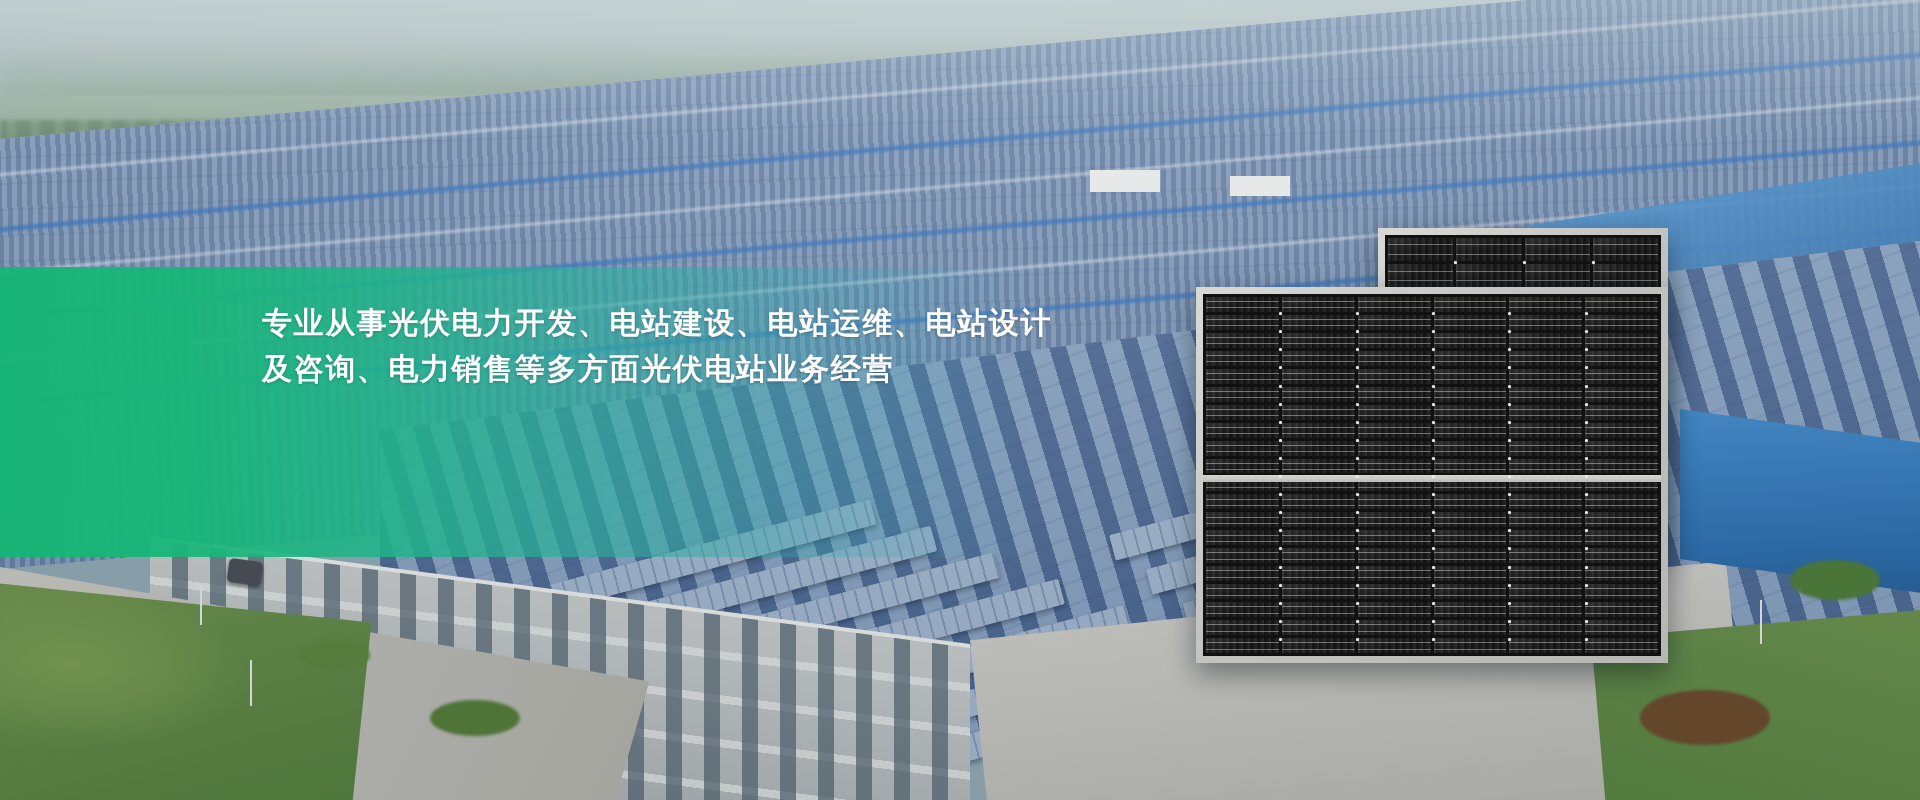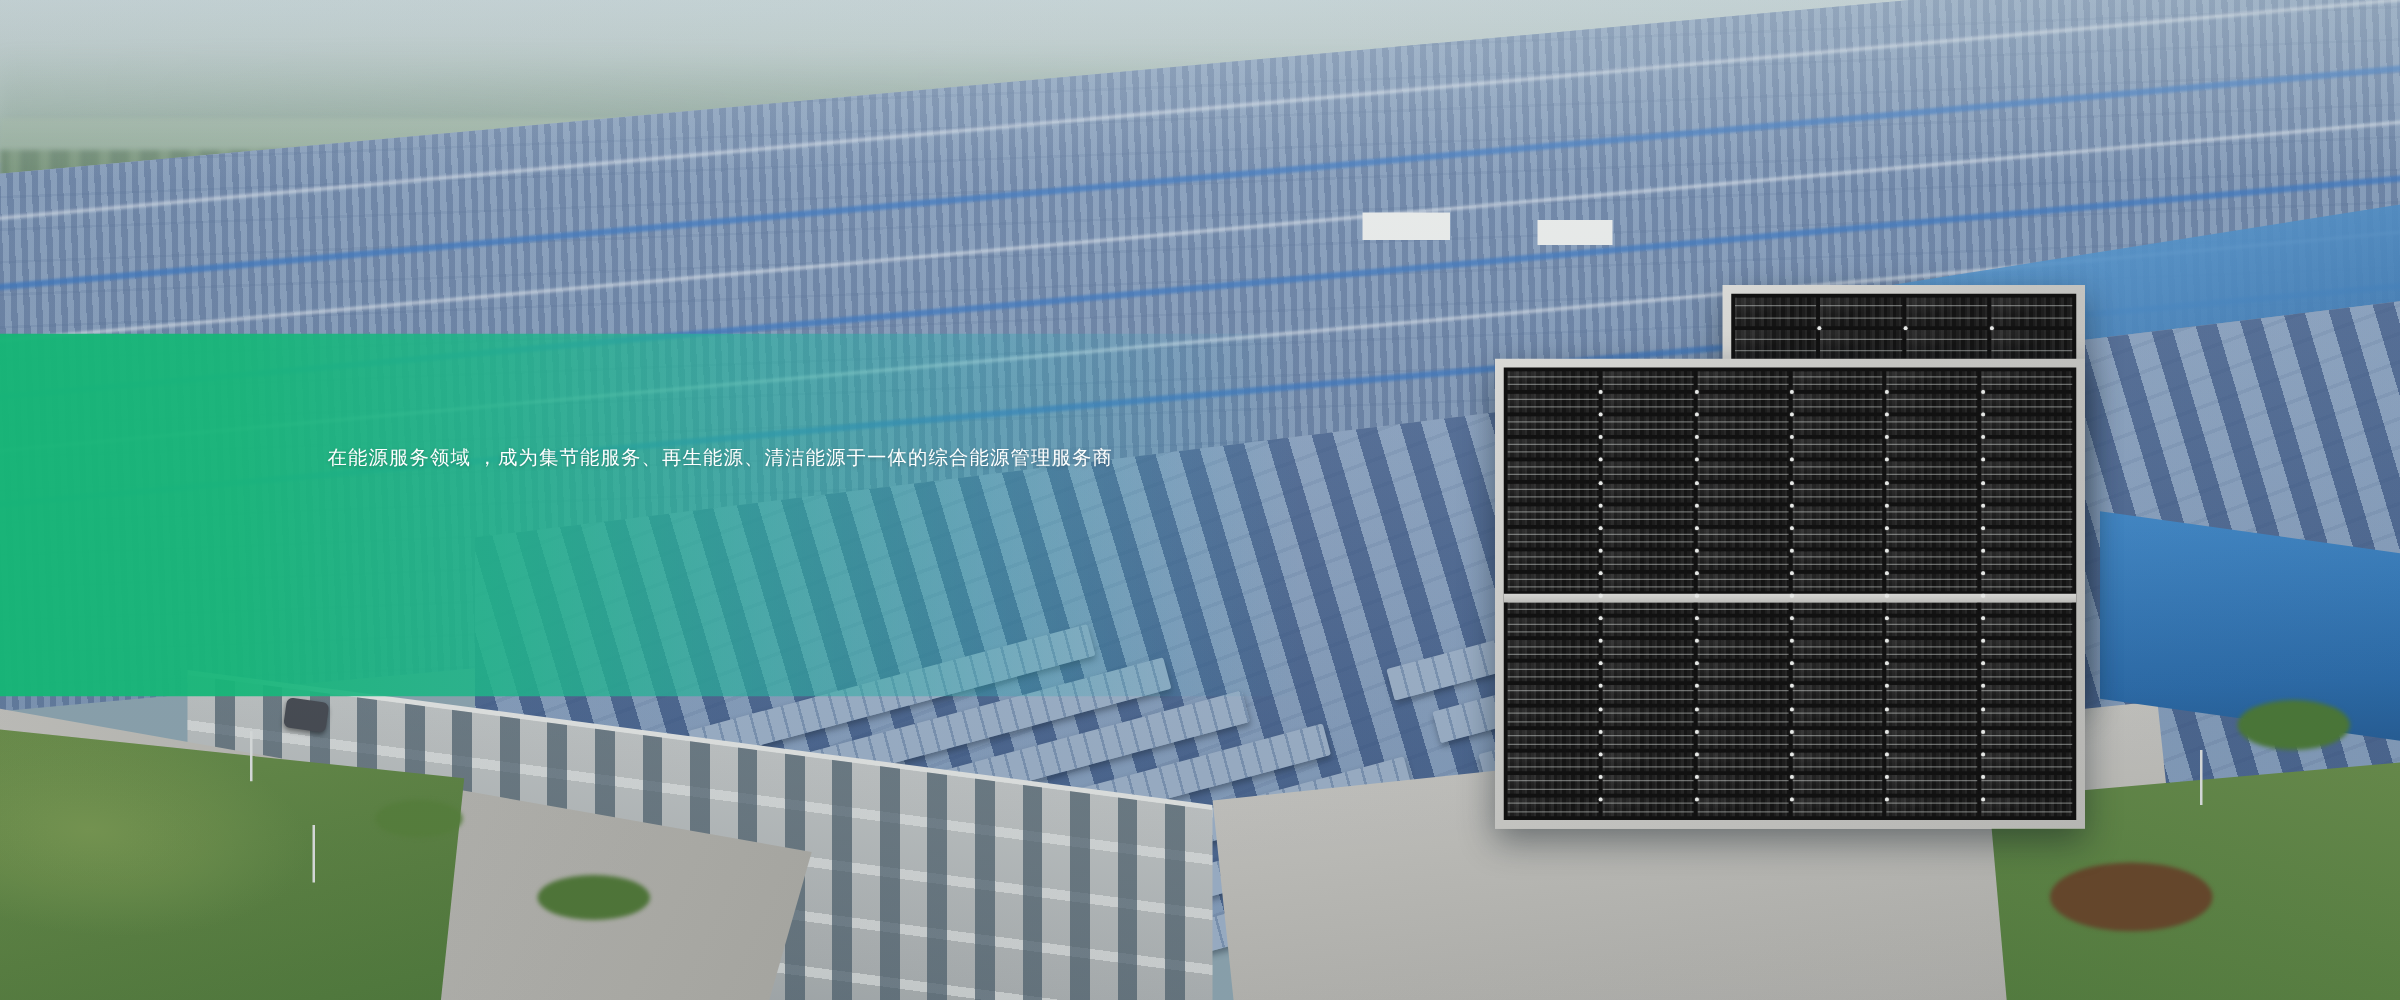--- a/index.html
+++ b/index.html
@@ -371,21 +371,22 @@
     <div class="lamp" style="left:250px;top:660px;height:46px;"></div>
     <div class="lamp" style="left:1470px;top:560px;height:44px;"></div>
     <div class="lamp" style="left:1760px;top:600px;height:44px;"></div>
 
     <div class="bg-grade"></div>
   </div>
 
   <div class="overlay"></div>
 
   <div class="copy">
-    <p class="sub">在能源服务领域  ，成为集节能服务、再生能源、清洁能源于一体的综合能源管理服务商</p>
+    <h1 class="headline">专业从事光伏电力开发、电站建设、电站运维、电站设计
+及咨询、电力销售等多方面光伏电站业务经营</h1>
   </div>
 
   <div class="panel" id="panel-back">
     <div class="panel-inner" style="grid-template-columns:repeat(4,1fr);grid-template-rows:repeat(12,1fr);">
         <div class="cellblock">
           <div class="busbar" style="top: 28%;"></div>
           <div class="busbar" style="top: 70%;"></div>
         </div>
         <div class="cellblock">
           <div class="busbar" style="top: 28%;"></div>

